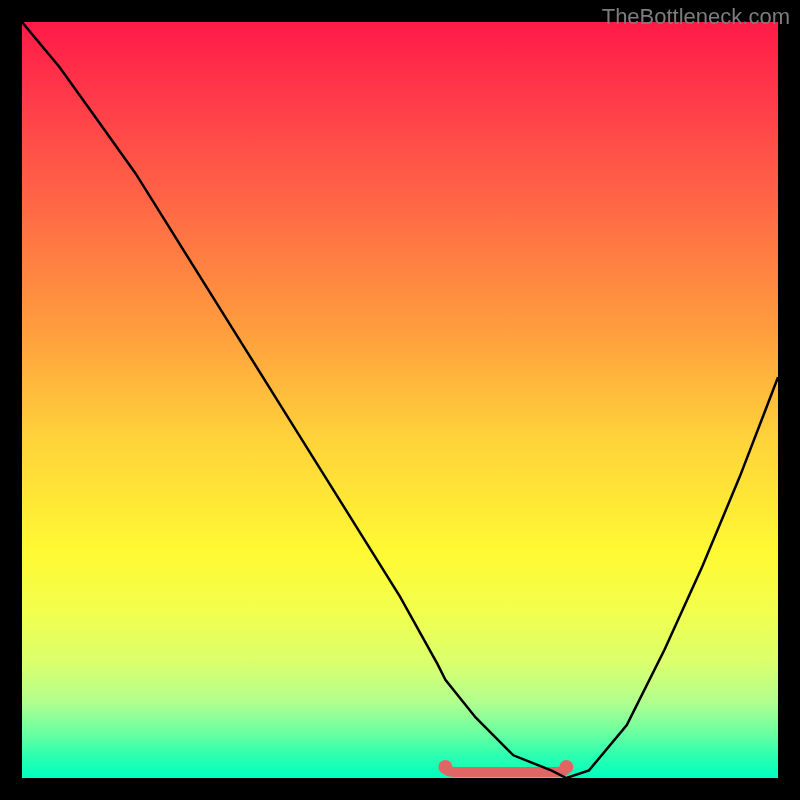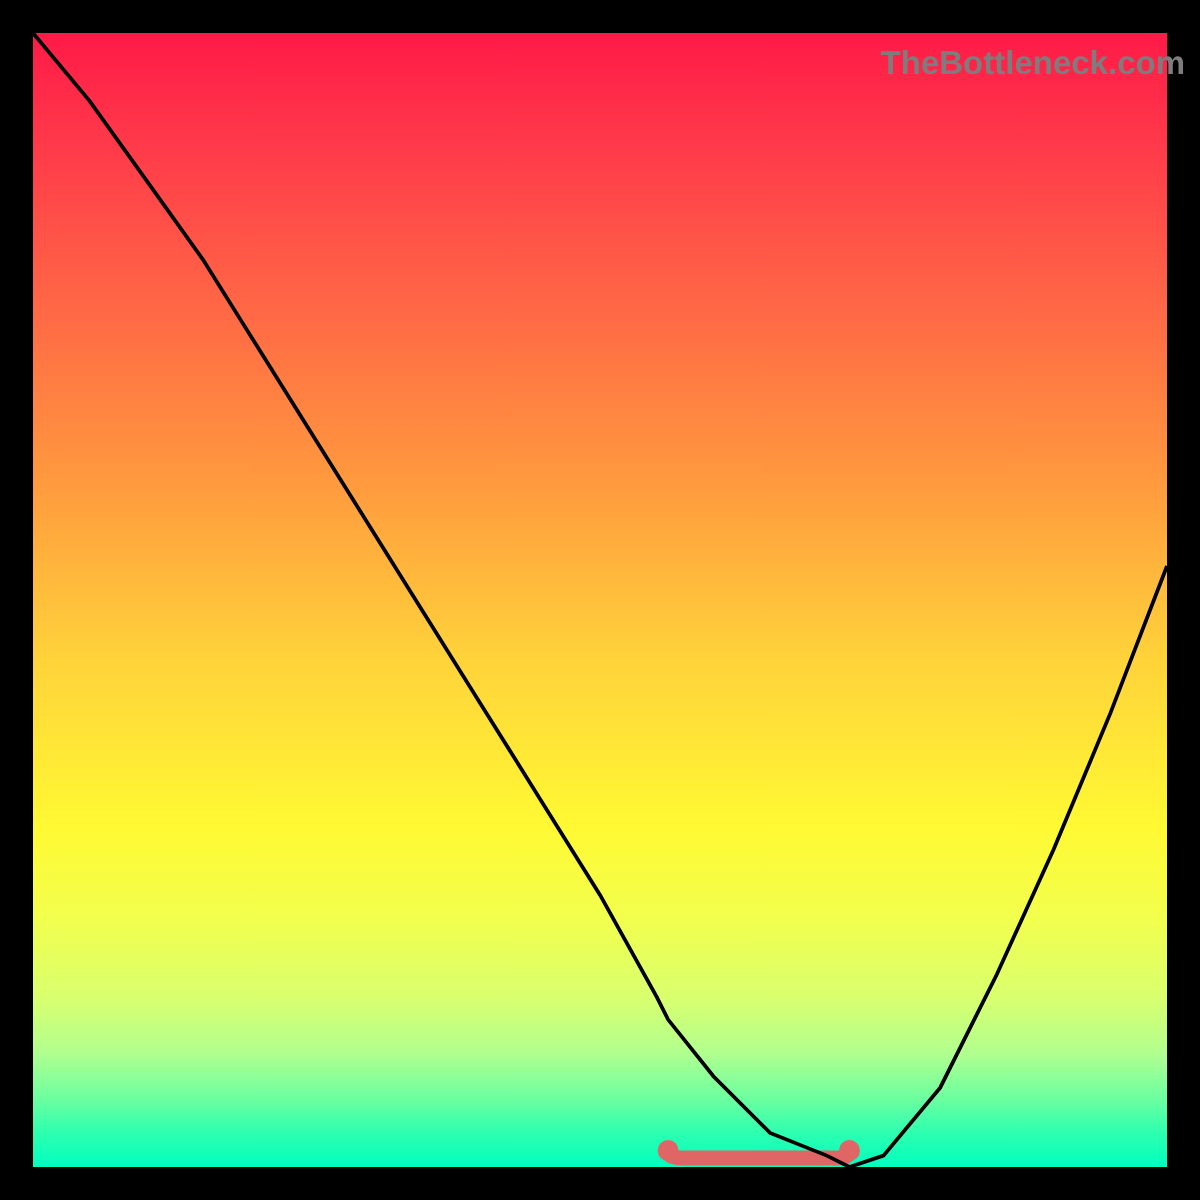--- a/index.html
+++ b/index.html
@@ -15,23 +15,22 @@
     width: 800px;
     height: 800px;
     background: #000;
   }
   .watermark {
     position: absolute;
     top: 4px;
     right: 10px;
     color: #7d7d7d;
     font-size: 22px;
-    font-weight: bold;
+    font-weight: normal;
     z-index: 10;
-    margin-top: 25px;
   }
   .plot-area {
     position: absolute;
     left: 22px;
     top: 22px;
     width: 756px;
     height: 756px;
     overflow: hidden;
   }
   .gradient-bg {

